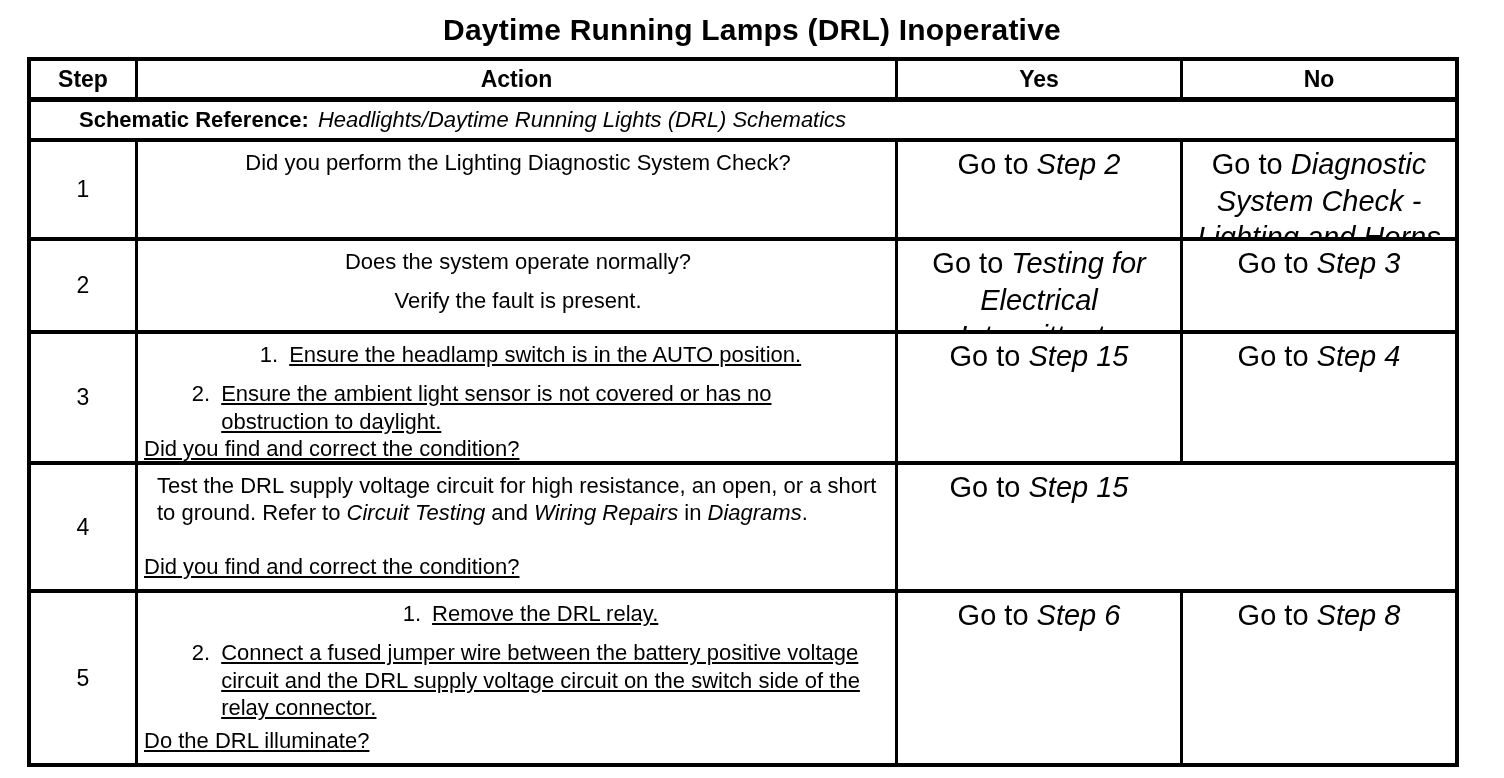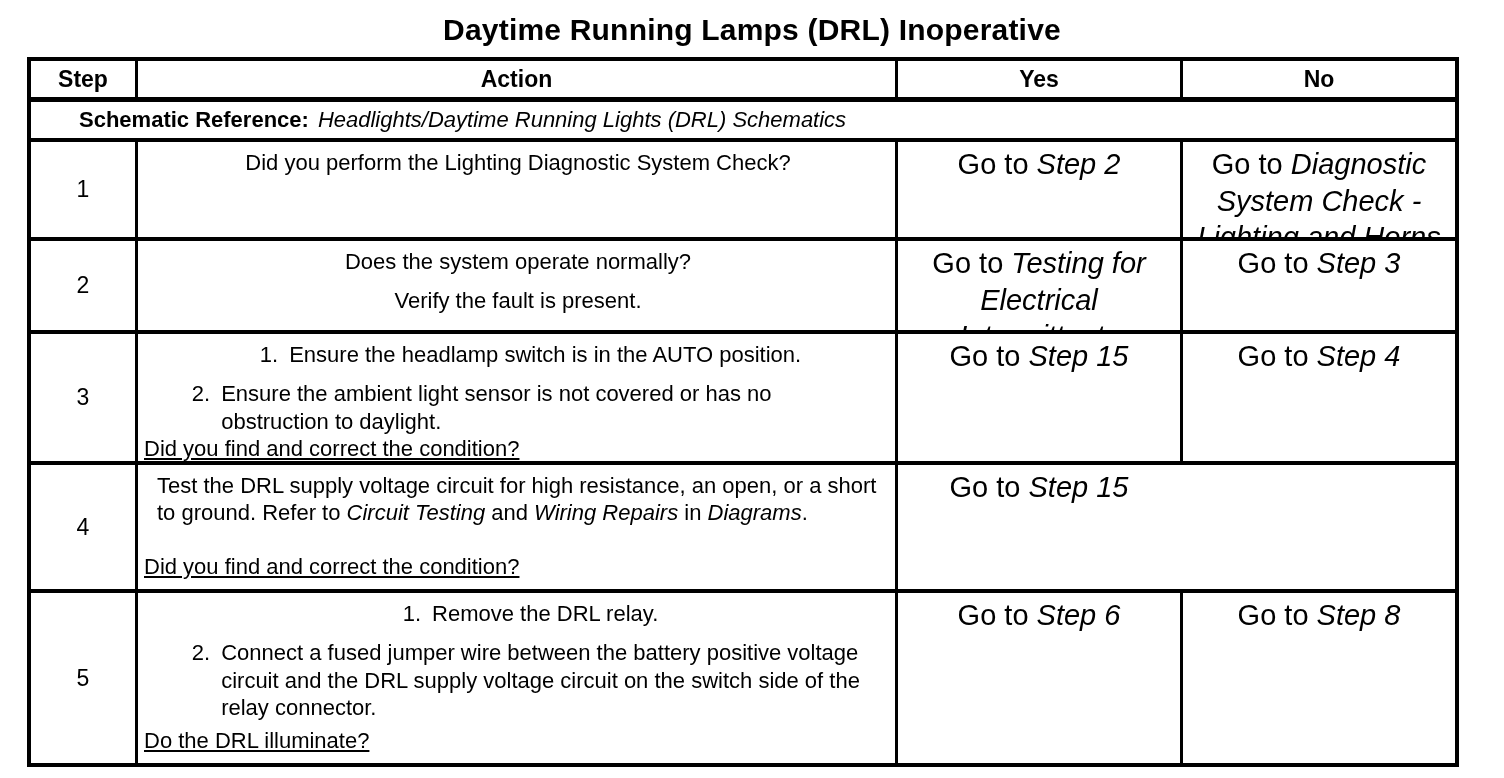--- a/index.html
+++ b/index.html
@@ -91,21 +91,21 @@
   .action-body {
     display: flex;
     flex-direction: column;
     gap: 12px;
     padding-left: 5px;
     align-items: center;
   }
   .para { max-width: 722px; }
   .list-item { display: flex; margin-left: 25px; }
   .num { flex: none; margin-right: 11px; }
-  .li-text { max-width: 648px; }
+  .li-text { max-width: 648px; text-decoration: underline; }
   .action-question { padding-left: 0; text-decoration: underline; }
 
   .goto-cell {
     display: flex;
     flex-direction: column;
     align-items: center;
     text-align: center;
     font-size: 29px;
     line-height: 1.26;
     padding: 4px 6px 8px 6px;

